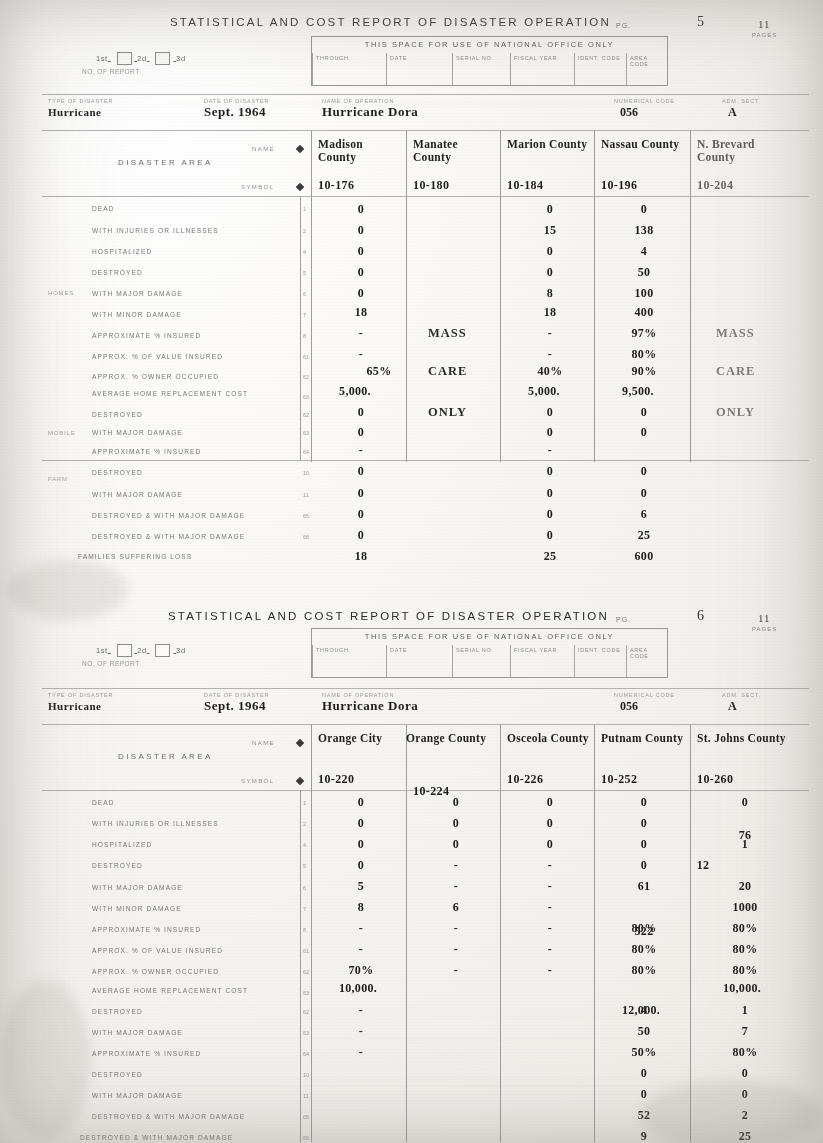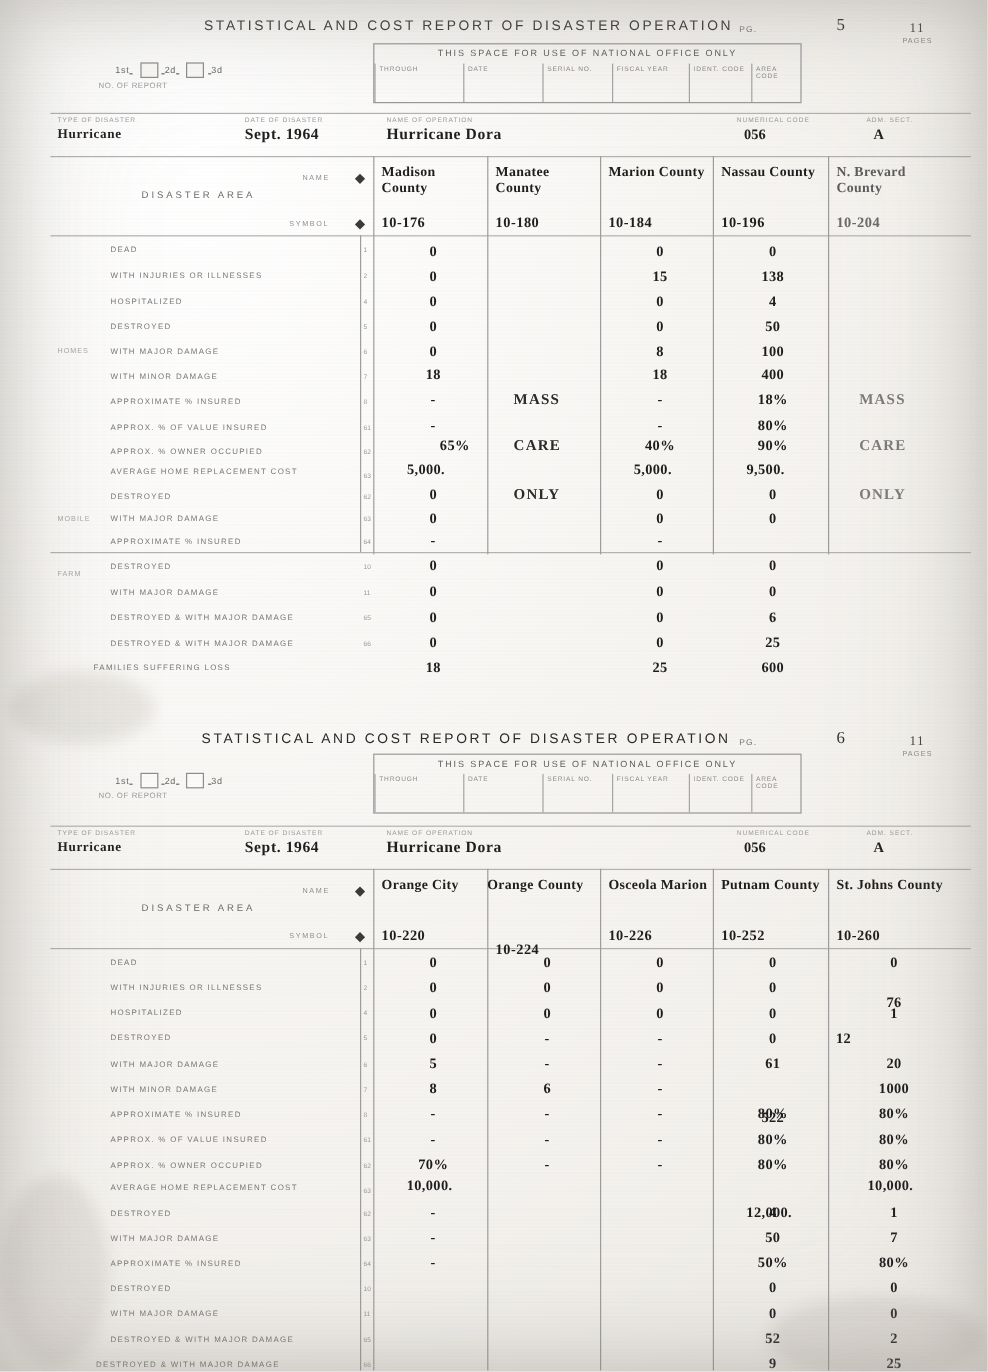--- a/index.html
+++ b/index.html
@@ -226,21 +226,21 @@
     <div class="cellv" style="left:507px;width:86px;top:501px;">0</div>
     <div class="cellv" style="left:507px;width:86px;top:522px;">0</div>
     <div class="cellv" style="left:507px;width:86px;top:543px;">25</div>
 
     <div class="cellv" style="left:601px;width:86px;top:196px;">0</div>
     <div class="cellv" style="left:601px;width:86px;top:217px;">138</div>
     <div class="cellv" style="left:601px;width:86px;top:238px;">4</div>
     <div class="cellv" style="left:601px;width:86px;top:259px;">50</div>
     <div class="cellv" style="left:601px;width:86px;top:280px;">100</div>
     <div class="cellv" style="left:601px;width:86px;top:299px;">400</div>
-    <div class="cellv" style="left:601px;width:86px;top:320px;">18%</div>
+    <div class="cellv" style="left:601px;width:86px;top:320px;">97%</div>
     <div class="cellv" style="left:601px;width:86px;top:341px;">80%</div>
     <div class="cellv" style="left:601px;width:86px;top:358px;">90%</div>
     <div class="cellv" style="left:595px;width:86px;top:378px;">9,500.</div>
     <div class="cellv" style="left:601px;width:86px;top:399px;">0</div>
     <div class="cellv" style="left:601px;width:86px;top:419px;">0</div>
     <div class="cellv" style="left:601px;width:86px;top:458px;">0</div>
     <div class="cellv" style="left:601px;width:86px;top:480px;">0</div>
     <div class="cellv" style="left:601px;width:86px;top:501px;">6</div>
     <div class="cellv" style="left:601px;width:86px;top:522px;">25</div>
     <div class="cellv" style="left:601px;width:86px;top:543px;">600</div>
@@ -305,21 +305,21 @@
     <div class="vline" style="left:300px;top:190px;height:352px;"></div>
 
     <div class="darea" style="left:118px;top:152px;">DISASTER AREA</div>
     <div class="namelbl" style="left:252px;top:140px;">NAME</div>
     <div class="namelbl" style="left:241px;top:178px;">SYMBOL</div>
     <div class="diamond" style="left:297px;top:140px;"></div>
     <div class="diamond" style="left:297px;top:178px;"></div>
 
     <div class="colhead" style="left:318px;top:132px;width:86px;">Orange City</div>
     <div class="colhead" style="left:406px;top:132px;width:86px;">Orange County</div>
-    <div class="colhead" style="left:507px;top:132px;width:86px;">Osceola Marion</div>
+    <div class="colhead" style="left:507px;top:132px;width:86px;">Osceola County</div>
     <div class="colhead" style="left:601px;top:132px;width:86px;">Putnam County</div>
     <div class="colhead" style="left:697px;top:132px;width:100px;">St. Johns County</div>
 
     <div class="colsym" style="left:318px;top:172px;">10-220</div>
     <div class="colsym" style="left:413px;top:184px;">10-224</div>
     <div class="colsym" style="left:507px;top:172px;">10-226</div>
     <div class="colsym" style="left:601px;top:172px;">10-252</div>
     <div class="colsym" style="left:697px;top:172px;">10-260</div>
 
     <div class="rowlab" style="top:199px;">DEAD</div>

